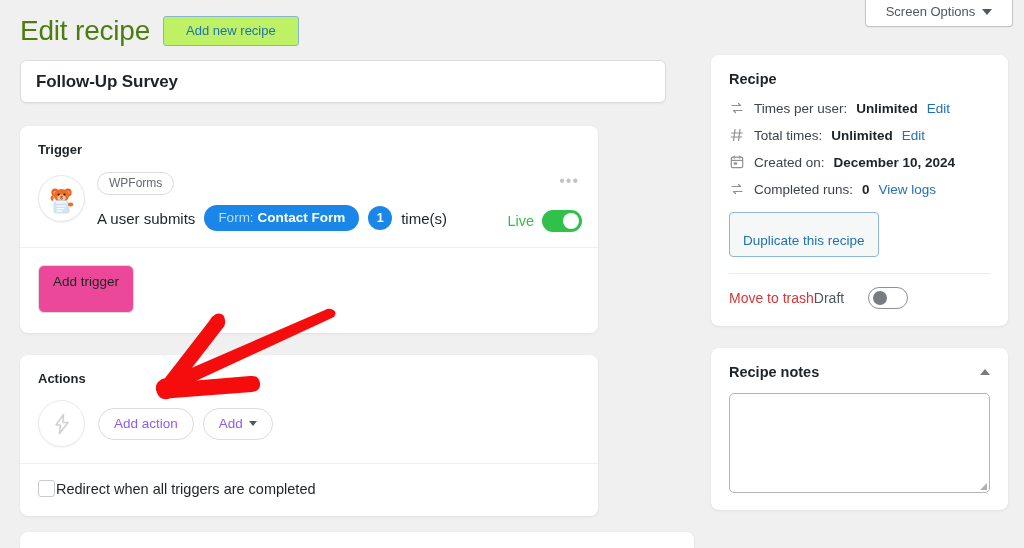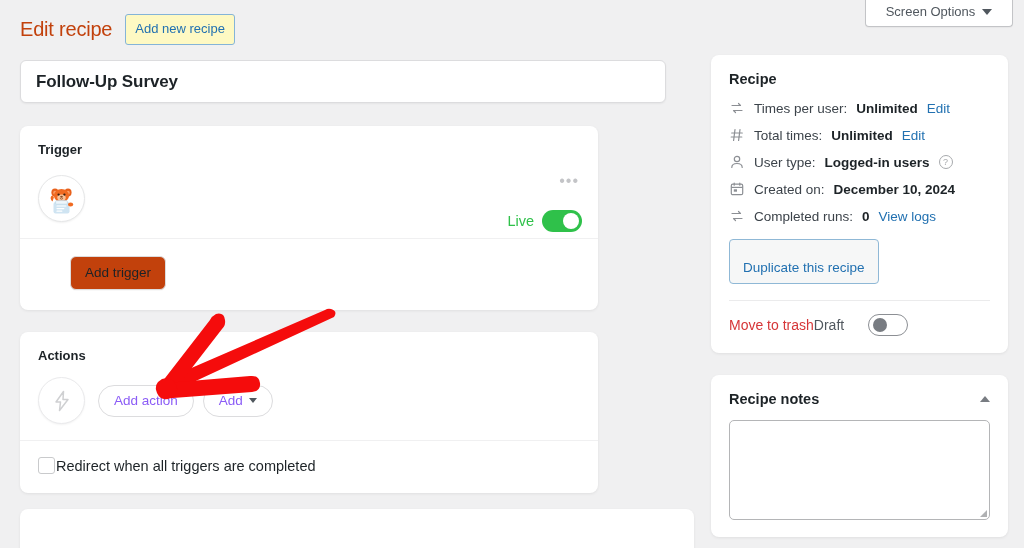--- a/index.html
+++ b/index.html
@@ -40,33 +40,33 @@
     display: inline-block;
   }
 
   
   .page-header {
     position: absolute;
     left: 20px; top: 14px;
     display: flex; align-items: center; gap: 13px;
   }
   .page-title {
-    font-size: 20px;
-    color: #c2410c;
+    font-size: 28px;
+    color: #4d7c0f;
     font-weight: 400;
     letter-spacing: -0.2px;
     line-height: 1.2;
   }
   .add-new-btn {
     font-size: 13px;
     color: #2271b1;
     border: 1px solid #84b4d8;
-    background: #fef9c3;
+    background: #bef264;
     border-radius: 3px;
-    padding: 4px 9px 5px;
+    padding: 4px 22px 5px;
     line-height: 1.5;
     cursor: pointer;
     white-space: nowrap;
     text-align: center;
   }
 
   
   .main-col {
     position: absolute;
     left: 20px; top: 60px;
@@ -181,28 +181,27 @@
     position: absolute;
     width: 16px; height: 16px;
     border-radius: 50%;
     background: #fff;
     top: 3px; right: 3px;
   }
   .add-trigger-row { padding: 17px 18px 20px; }
   .ghost-btn {
     display: inline-flex; align-items: center; gap: 6px;
     border: 1px solid #dcdcde;
-    background: #c2410c;
+    background: #ec4899;
     border-radius: 6px;
-    padding: 8px 14px 9px;
+    padding: 8px 14px 23px;
     font-size: 13.5px;
     color: #1d2327;
     cursor: pointer;
     box-shadow: 0 1px 1px rgba(0,0,0,.03);
-    margin-left: 32px;
   }
 
   
   #actions-card { margin-top: 22px; }
   .actions-row {
     display: flex; align-items: center;
     padding: 14px 18px 16px;
     border-bottom: 1px solid #f0f0f1;
   }
   .bolt-circle {
@@ -399,20 +398,29 @@
             <path d="M14.9 16.4q1.6 1.5 3.2 0" stroke="#8a4a22" stroke-width="0.8" fill="none"></path>
             <rect x="8.5" y="20" width="16" height="11.5" rx="2" fill="#cfe4f2"></rect>
             <rect x="10.6" y="18.6" width="11.8" height="3.6" rx="1" fill="#eef6fb" stroke="#b8d3e6" stroke-width="0.6"></rect>
             <rect x="11.4" y="23.4" width="10" height="1.2" rx="0.6" fill="#fff"></rect>
             <rect x="11.4" y="26" width="8" height="1.2" rx="0.6" fill="#fff"></rect>
             <rect x="11.4" y="28.6" width="6" height="1.2" rx="0.6" fill="#fff"></rect>
             <path d="M7.5 19.5 q-3 -2.5 -1.2 -5.4 1.8 -1.4 2.6 1.3 z" fill="#f06a21"></path>
             <ellipse cx="25.6" cy="22.5" rx="2.6" ry="2.1" fill="#f06a21"></ellipse>
           </svg>
         </div>
+        <div class="trigger-body">
+          <span class="pill-integration">WPForms</span>
+          <div class="sentence">
+            <span>A user submits</span>
+            <span class="token-blue"><span class="tk-key">Form:</span> <span>Contact Form</span></span>
+            <span class="token-num">1</span>
+            <span>time(s)</span>
+          </div>
+        </div>
         <div class="dots">•••</div>
         <div class="live-wrap">
           <span class="live-label">Live</span>
           <span class="toggle-on"></span>
         </div>
       </div>
 
       <div class="add-trigger-row">
         <span class="ghost-btn">Add trigger</span>
       </div>
@@ -461,29 +469,20 @@
 
       <div class="meta-row">
         <svg class="ico" viewBox="0 0 16 16">
           <path d="M6 2.5 4.6 13.5M11 2.5 9.6 13.5M2.7 6h10.6M2.2 10h10.6" fill="none" stroke="#8c8f94" stroke-width="1.2" stroke-linecap="round"></path>
         </svg>
         <span>Total times:</span>
         <b>Unlimited</b>
         <span class="link">Edit</span>
       </div>
 
-      <div class="meta-row">
-        <svg class="ico" viewBox="0 0 16 16">
-          <circle cx="8" cy="5" r="2.7" fill="none" stroke="#8c8f94" stroke-width="1.2"></circle>
-          <path d="M2.8 13.5c0-2.6 2.3-4 5.2-4s5.2 1.4 5.2 4" fill="none" stroke="#8c8f94" stroke-width="1.2" stroke-linecap="round"></path>
-        </svg>
-        <span>User type:</span>
-        <b>Logged-in users</b>
-        <span class="help-circle">?</span>
-      </div>
 
       <div class="meta-row">
         <svg class="ico" viewBox="0 0 16 16">
           <rect x="2.3" y="3.2" width="11.4" height="10.5" rx="1.5" fill="none" stroke="#8c8f94" stroke-width="1.2"></rect>
           <path d="M2.3 6.4h11.4" stroke="#8c8f94" stroke-width="1.2"></path>
           <path d="M5.2 2v2.2M10.8 2v2.2" stroke="#8c8f94" stroke-width="1.2" stroke-linecap="round"></path>
           <rect x="4.8" y="8.3" width="3.2" height="2.4" fill="#8c8f94"></rect>
         </svg>
         <span>Created on:</span>
         <b>December 10, 2024</b>

